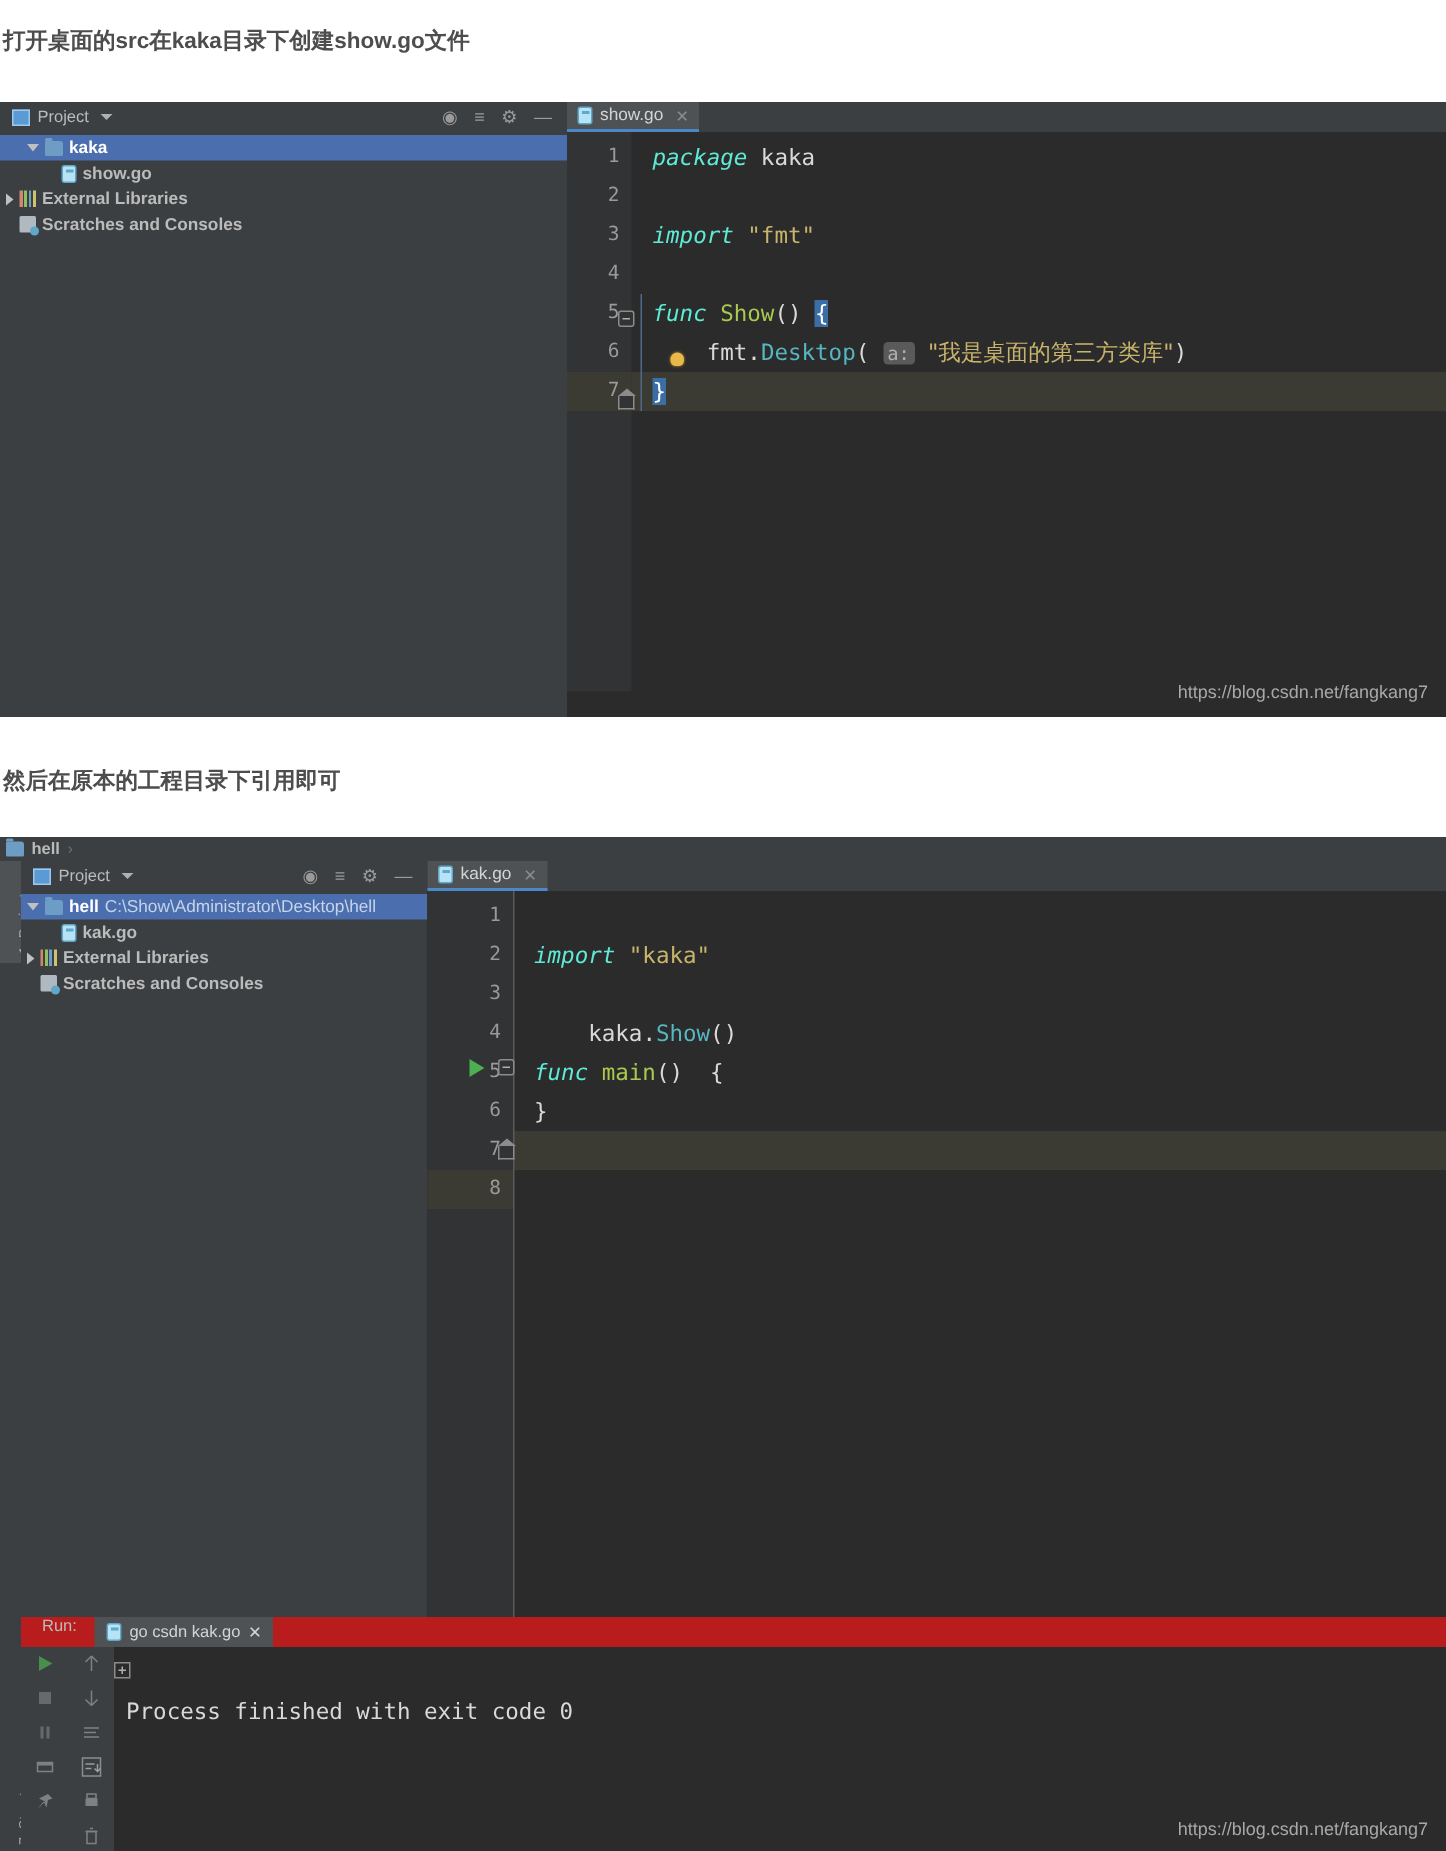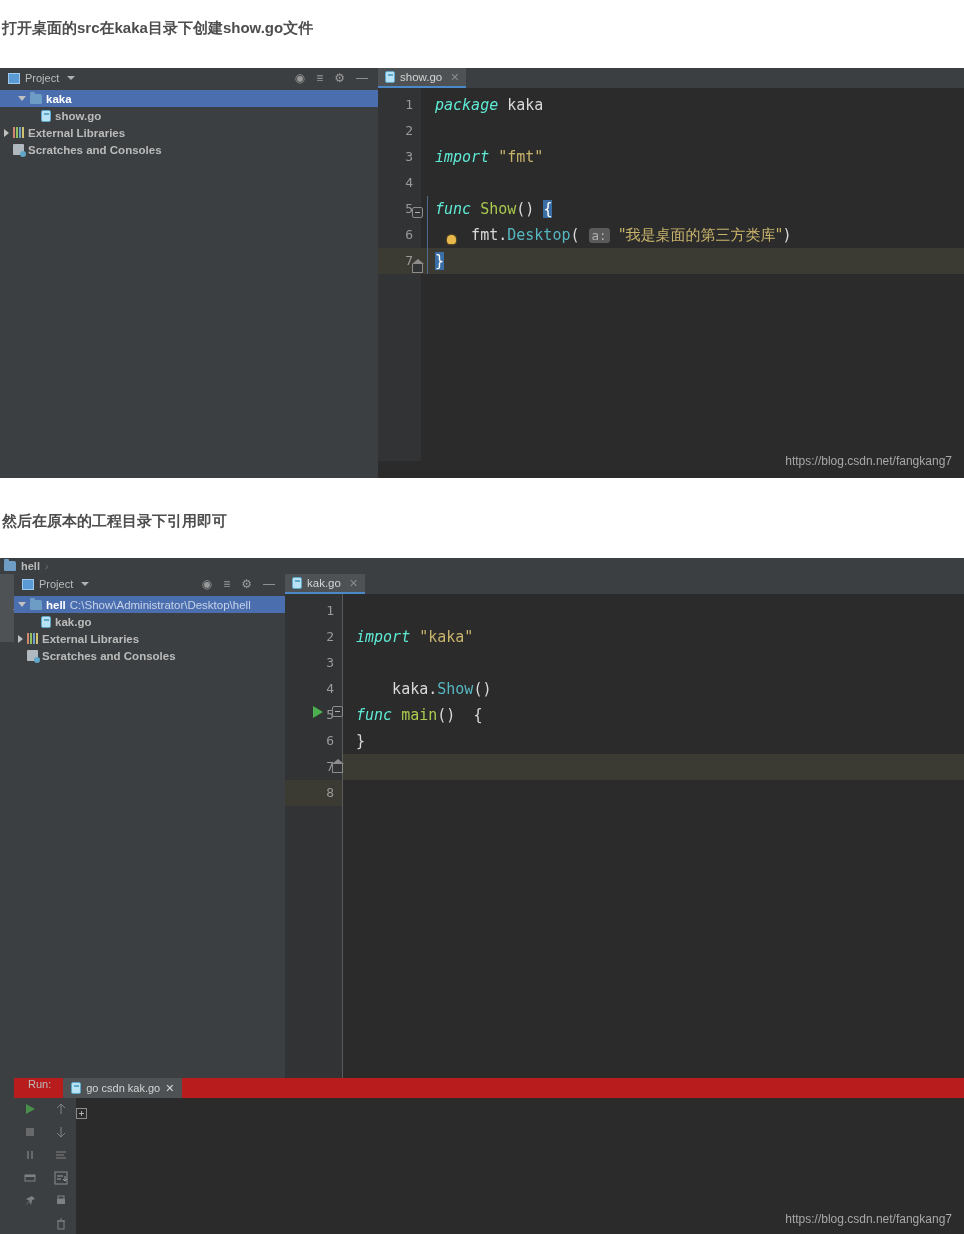--- a/index.html
+++ b/index.html
@@ -422,20 +422,21 @@
             </svg>
           <svg class="rt-ico" viewBox="0 0 14 14">
               <rect x="4" y="4" width="6" height="8" fill="none" stroke="#9a9a9a"></rect>
               <path d="M3 4 H11 M6 2 H8" stroke="#9a9a9a"></path>
             </svg>
         </div>
       </div>
 
       <div id="console-lines" style="padding-top:4px;">
           <div class="console-line">&nbsp;</div>
+          <div class="console-line"><span class="">Process finished with exit code 0</span></div>
         </div>
 
       <div class="watermark" style="bottom:8px;">https://blog.csdn.net/fangkang7</div>
     <div style="position: absolute; left: 62px; top: 10px; width: 11px; height: 11px; border: 1px solid rgb(140, 140, 140); background: rgb(43, 43, 43);">
           <div style="position:absolute;left:2px;top:4px;width:5px;height:1px;background:#b0b0b0;"></div>
           <div style="position:absolute;left:4px;top:2px;width:1px;height:5px;background:#b0b0b0;"></div>
         </div>
       </div>
   </div>
 </div>

